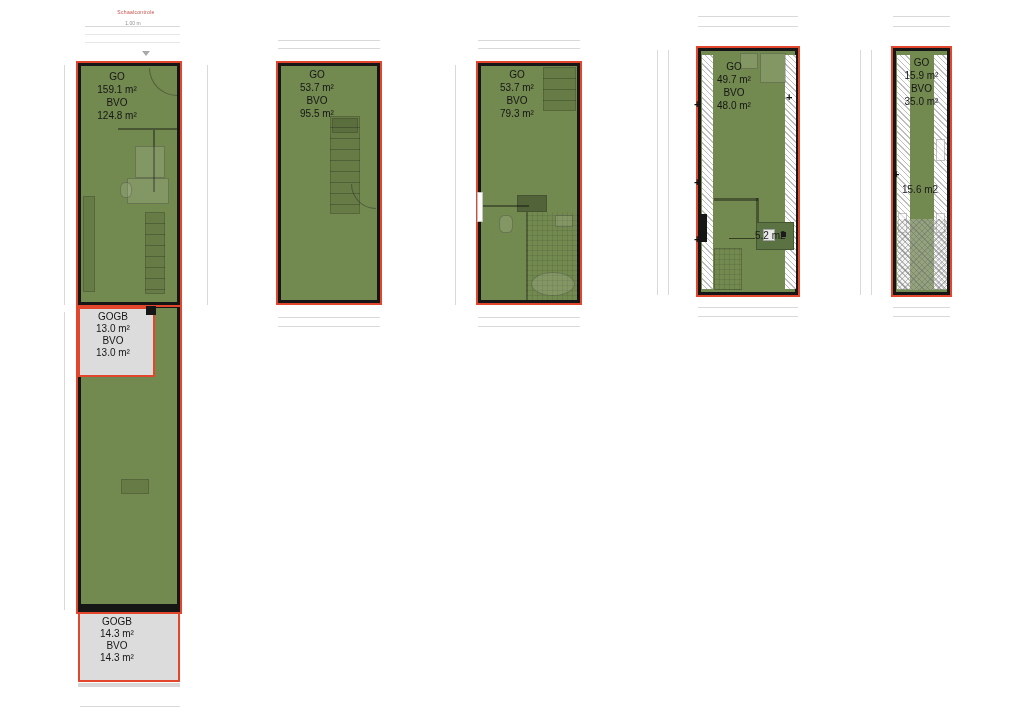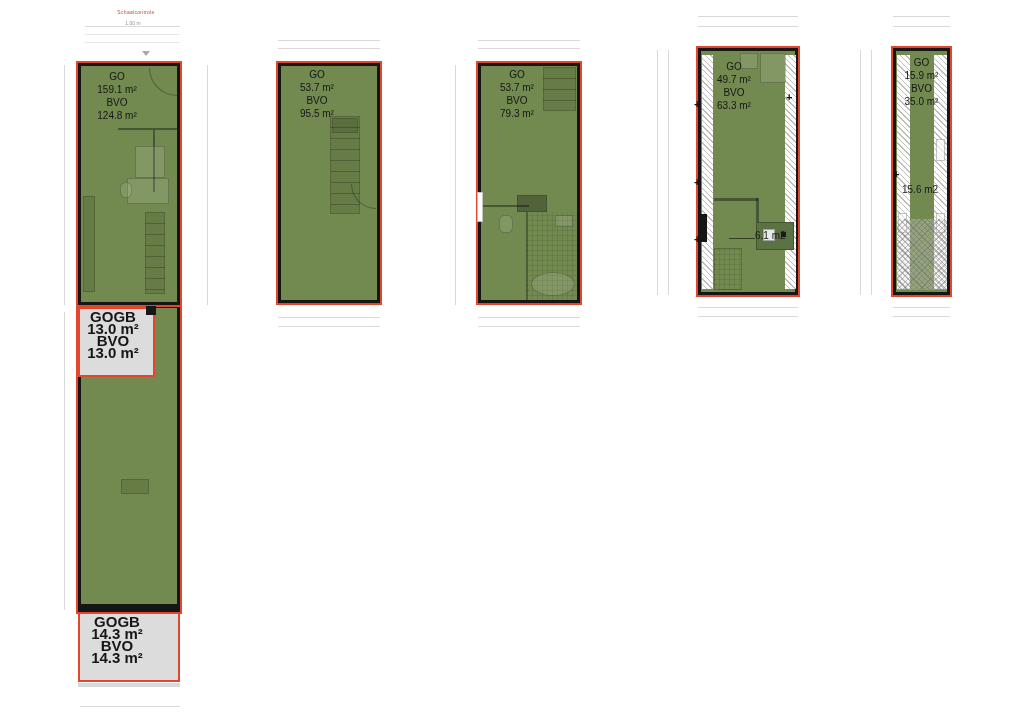--- a/index.html
+++ b/index.html
@@ -8,21 +8,21 @@
   
   .plan{position:absolute;box-sizing:border-box;
         background:var(--floor-green,#72894f);
         border:3px solid var(--wall-black,#161616);
         outline:2px solid var(--border-red,#e2472e);}
   .gogb{position:absolute;box-sizing:border-box;
         background:var(--gogb-grey,#dcdcdc);
         border:2px solid var(--border-red,#e2472e);}
   .wallbar{position:absolute;background:var(--wall-black,#161616);}
   .lbl{position:absolute;color:#161616;text-align:center;font-size:10px;line-height:13px;}
-  .lbl-s{font-size:15px;line-height:12px;font-weight:bold;}
+  .lbl-s{font-size:10px;line-height:12px;}
   .ann{position:absolute;color:var(--annotation-text,#1a1a1a);font-size:10px;white-space:nowrap;}
   .dim{position:absolute;background:var(--dim-line,#d9d9d9);}
   .dim-faint{background:#e7e7e7;}
   .hatch{position:absolute;background-color:#fdfdfd;
          background-image:repeating-linear-gradient(45deg,transparent 0 3px,var(--hatch-line,#bdbdbd) 3px 4px);}
   .crosshatch{position:absolute;background-color:rgba(225,225,225,.30);
          background-image:repeating-linear-gradient(45deg,transparent 0 3px,rgba(110,110,110,.50) 3px 4px),
                           repeating-linear-gradient(-45deg,transparent 0 3px,rgba(110,110,110,.40) 3px 4px);}
   .furn{position:absolute;border:1px solid rgba(20,20,20,.25);background:rgba(255,255,255,.12);box-sizing:border-box;}
   .furn-dark{position:absolute;background:rgba(0,0,0,.10);border:1px solid rgba(0,0,0,.15);box-sizing:border-box;}
@@ -158,23 +158,23 @@
       <div style="position:absolute;left:24px;top:9px;width:5px;height:5px;background:#1c1c1c;"></div>
     </div>
     <div class="grid" style="position:absolute;left:13px;top:197px;width:26px;height:40px;border:1px solid rgba(0,0,0,.2);"></div>
     <div class="wallbar" style="left:0px;top:163px;width:6px;height:28px;"></div>
     <div style="position:absolute;left:28px;top:187px;width:26px;height:1px;background:rgba(0,0,0,.55);"></div>
   </div>
   <div class="lbl" style="left:702px;top:60px;width:64px;">
     <div>GO</div>
     <div>49.7 m²</div>
     <div>BVO</div>
-    <div>63.3 m²</div>
+    <div>48.0 m²</div>
   </div>
-  <div class="ann" style="left:755px;top:230px;">6.1 m2</div>
+  <div class="ann" style="left:755px;top:230px;">5.2 m2</div>
   <div class="plus" style="left:694px;top:99px;">+</div>
   <div class="plus" style="left:694px;top:177px;">+</div>
   <div class="plus" style="left:694px;top:234px;">+</div>
   <div class="plus" style="left:786px;top:92px;">+</div>
 
   <div class="plan" style="left:893px;top:48px;width:57px;height:247px;">
     <div class="hatch" style="left:1px;top:4px;width:13px;height:234px;"></div>
     <div class="hatch" style="left:38px;top:4px;width:13px;height:234px;"></div>
     <div class="furn" style="left:40px;top:88px;width:9px;height:22px;background:rgba(255,255,255,.6);"></div>
     <div class="furn" style="left:40px;top:162px;width:9px;height:20px;background:rgba(255,255,255,.6);"></div>

